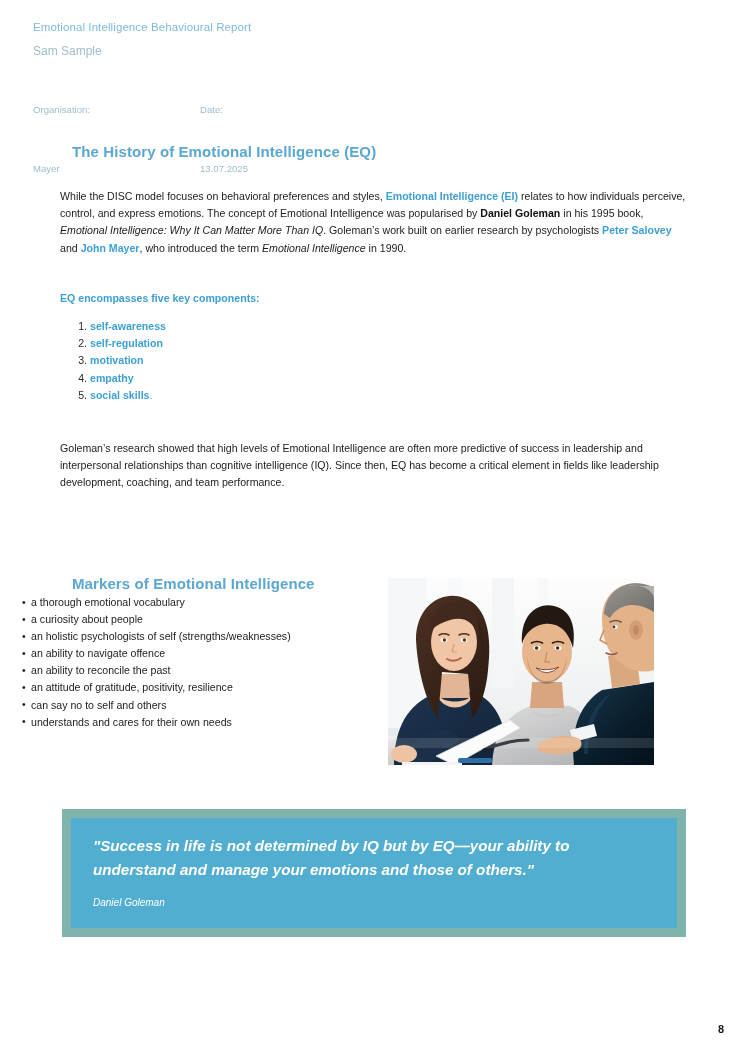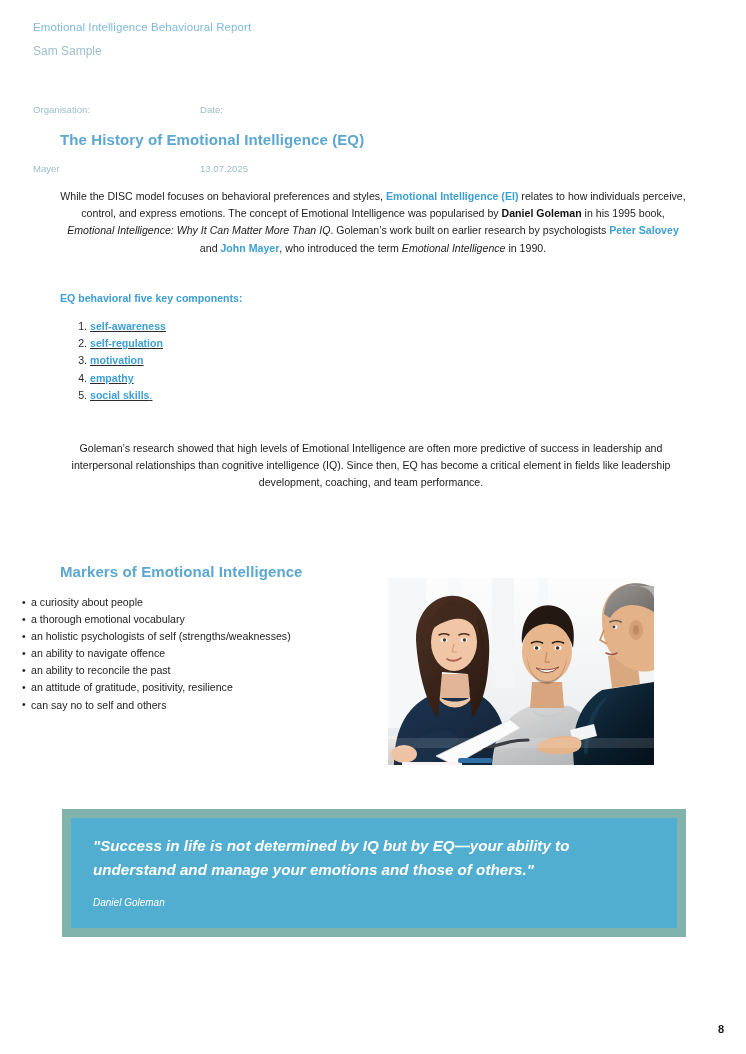--- a/index.html
+++ b/index.html
@@ -58,34 +58,34 @@
     position: absolute;
     left: 60px;
     top: 0;
     width: 626px;
   }
 
   h2.section-heading {
     font-size: 15px;
     font-weight: bold;
     color: #5ba7cf;
-    margin: 0;
+    margin: 12px;
     line-height: 20px;
     letter-spacing: .1px;
   }
 
   .h-history { position: absolute; left: 0; top: 130px; }
   .h-markers { position: absolute; left: 0; top: 562px; }
 
   p.body {
     font-size: 10.6px;
     color: #1c1c1c;
     line-height: 17.2px;
     margin: 0;
-    text-align: center;
+    text-align: left;
   }
   .para-1 { position: absolute; left: 0; top: 188px; width: 626px; }
   .para-2 { position: absolute; left: 0; top: 440px; width: 622px; }
 
   .accent { color: #3d9fd4; font-weight: bold; }
   .bold { font-weight: bold; color: #111; }
   .ital { font-style: italic; }
 
   .lead-in {
     position: absolute;
@@ -103,21 +103,20 @@
     top: 318px;
     margin: 0;
     padding: 0 0 0 30px;
     list-style-position: outside;
     list-style-type: decimal;
   }
   ol.components > li {
     font-size: 10.6px;
     line-height: 17.2px;
     color: #2b2b2b;
-    text-decoration: underline;
   }
   ol.components > li > span.item-text {
     color: #3d9fd4;
     font-weight: bold;
   }
   ol.components > li > span.tail {
     color: #3d9fd4;
     font-weight: normal;
   }
 
@@ -217,43 +216,44 @@
       <div class="meta-col-b">13.07.2025</div>
     </div>
   </div>
 
   <div class="content">
 
     <h2 class="section-heading h-history">The History of Emotional Intelligence (EQ)</h2>
 
     <p class="body para-1"><span>While the DISC model focuses on behavioral preferences and styles, </span><span class="accent">Emotional Intelligence (EI)</span><span> relates to how individuals perceive, control, and express emotions. The concept of Emotional Intelligence was popularised by </span><span class="bold">Daniel Goleman</span><span> in his 1995 book, </span><span class="ital">Emotional Intelligence: Why It Can Matter More Than IQ</span><span>. Goleman’s work built on earlier research by psychologists </span><span class="accent">Peter Salovey</span><span> and </span><span class="accent">John Mayer</span><span>, who introduced the term </span><span class="ital">Emotional Intelligence</span><span> in 1990.</span></p>
 
-    <div class="lead-in">EQ behavioral five key components:</div>
+    <div class="lead-in">EQ encompasses five key components:</div>
 
     <ol class="components">
       <li><span class="item-text">self-awareness</span><span class="tail"></span></li>
       <li><span class="item-text">self-regulation</span><span class="tail"></span></li>
       <li><span class="item-text">motivation</span><span class="tail"></span></li>
       <li><span class="item-text">empathy</span><span class="tail"></span></li>
       <li><span class="item-text">social skills</span><span class="tail">.</span></li>
     </ol>
 
     <p class="body para-2">Goleman’s research showed that high levels of Emotional Intelligence are often more predictive of success in leadership and interpersonal relationships than cognitive intelligence (IQ). Since then, EQ has become a critical element in fields like leadership development, coaching, and team performance.</p>
 
     <h2 class="section-heading h-markers">Markers of Emotional Intelligence</h2>
   </div>
 
   <ul class="markers">
+    <li>a thorough emotional vocabulary</li>
     <li>a curiosity about people</li>
-    <li>a thorough emotional vocabulary</li>
     <li>an holistic psychologists of self (strengths/weaknesses)</li>
     <li>an ability to navigate offence</li>
     <li>an ability to reconcile the past</li>
     <li>an attitude of gratitude, positivity, resilience</li>
     <li>can say no to self and others</li>
+    <li>understands and cares for their own needs</li>
   </ul>
 
   <div class="photo">
     <svg width="266" height="187" viewBox="0 0 266 187" xmlns="http://www.w3.org/2000/svg" role="img">
       <defs>
         <linearGradient id="bgwall" x1="0" y1="0" x2="0" y2="1">
           <stop offset="0" stop-color="#fdfdfd"></stop>
           <stop offset="0.72" stop-color="#eef0f1"></stop>
           <stop offset="1" stop-color="#dfe3e6"></stop>
         </linearGradient>

